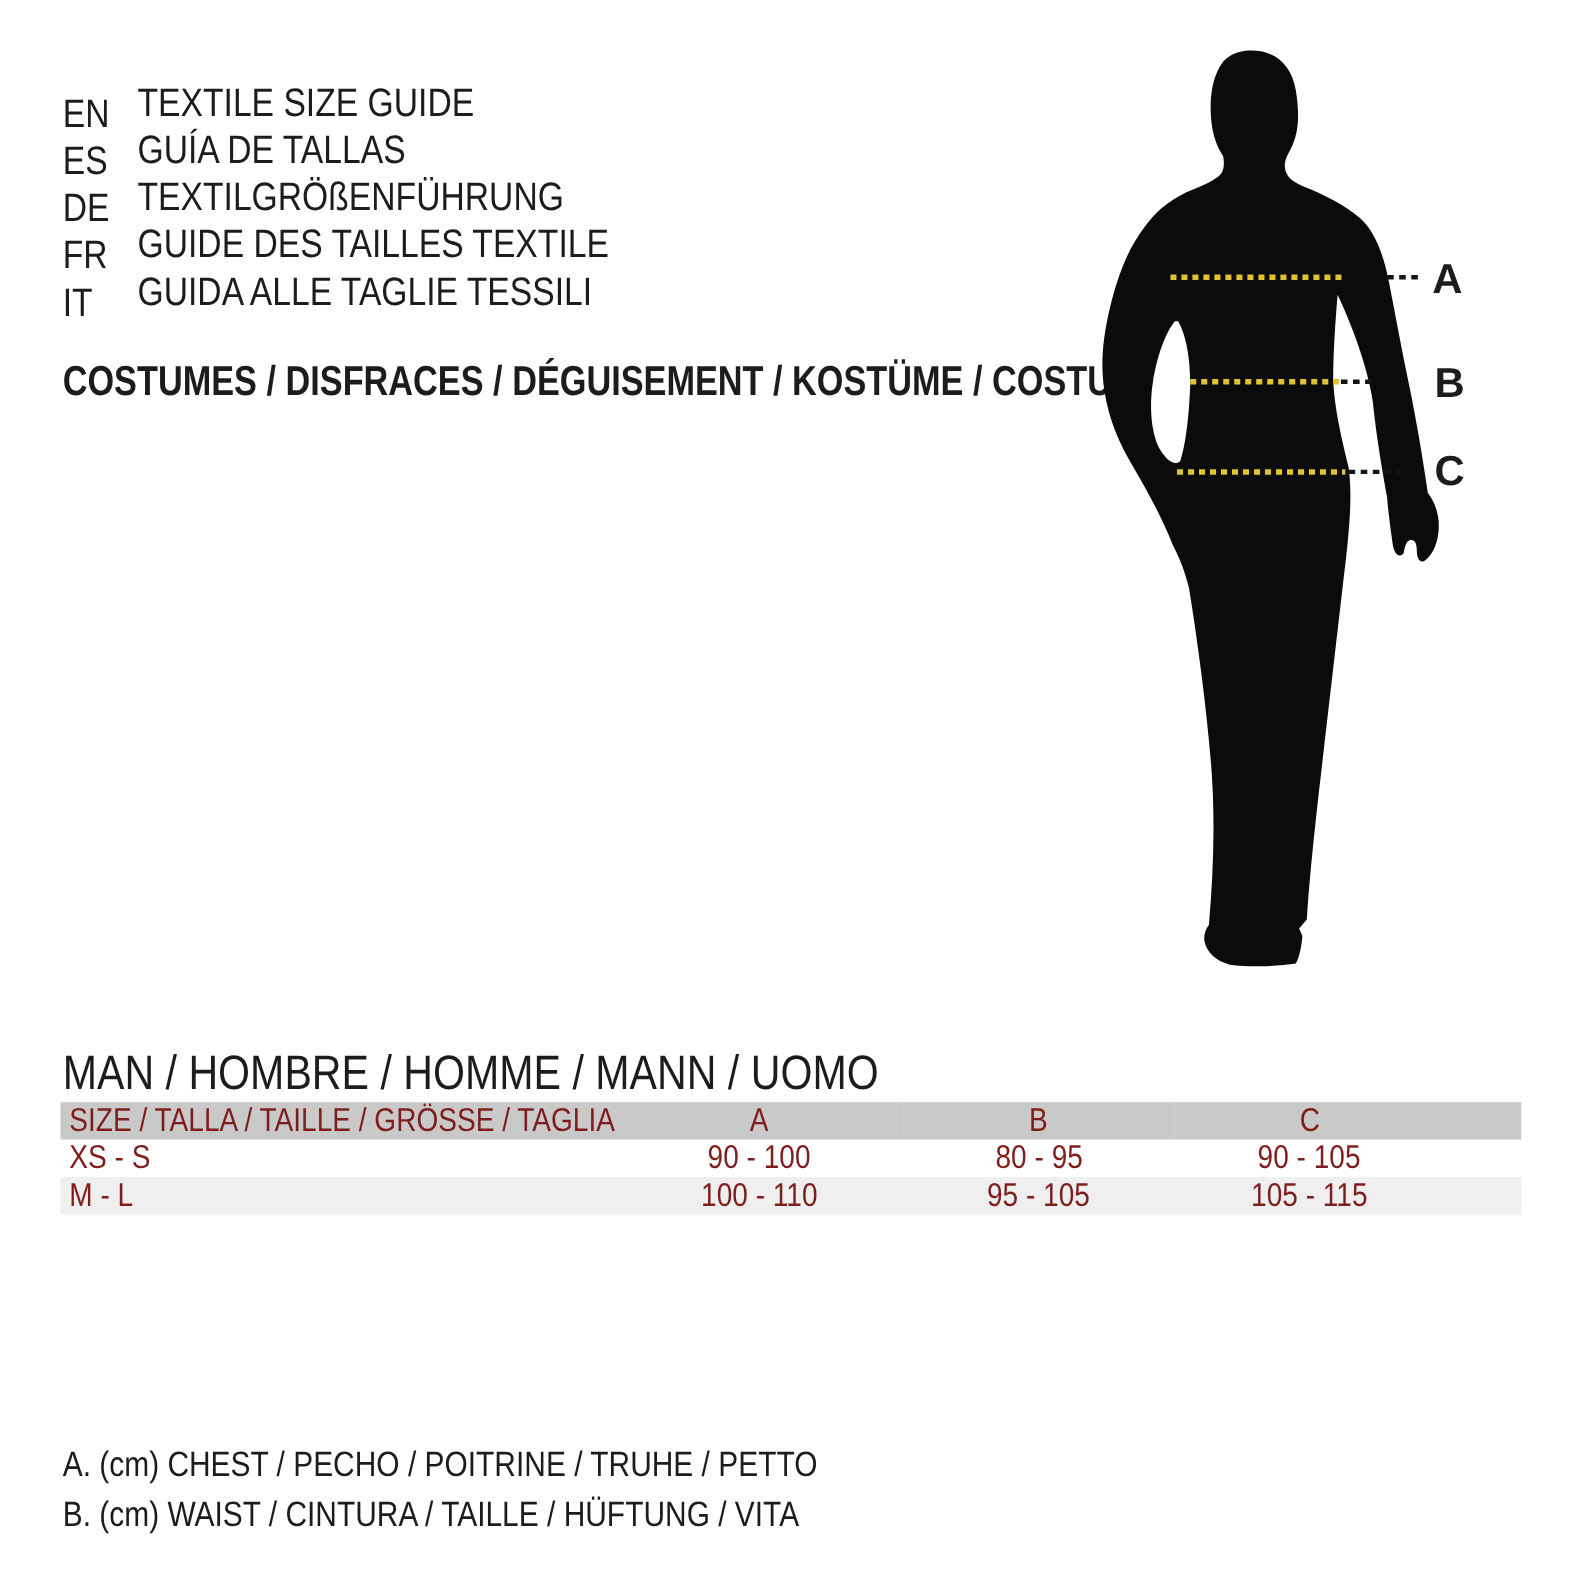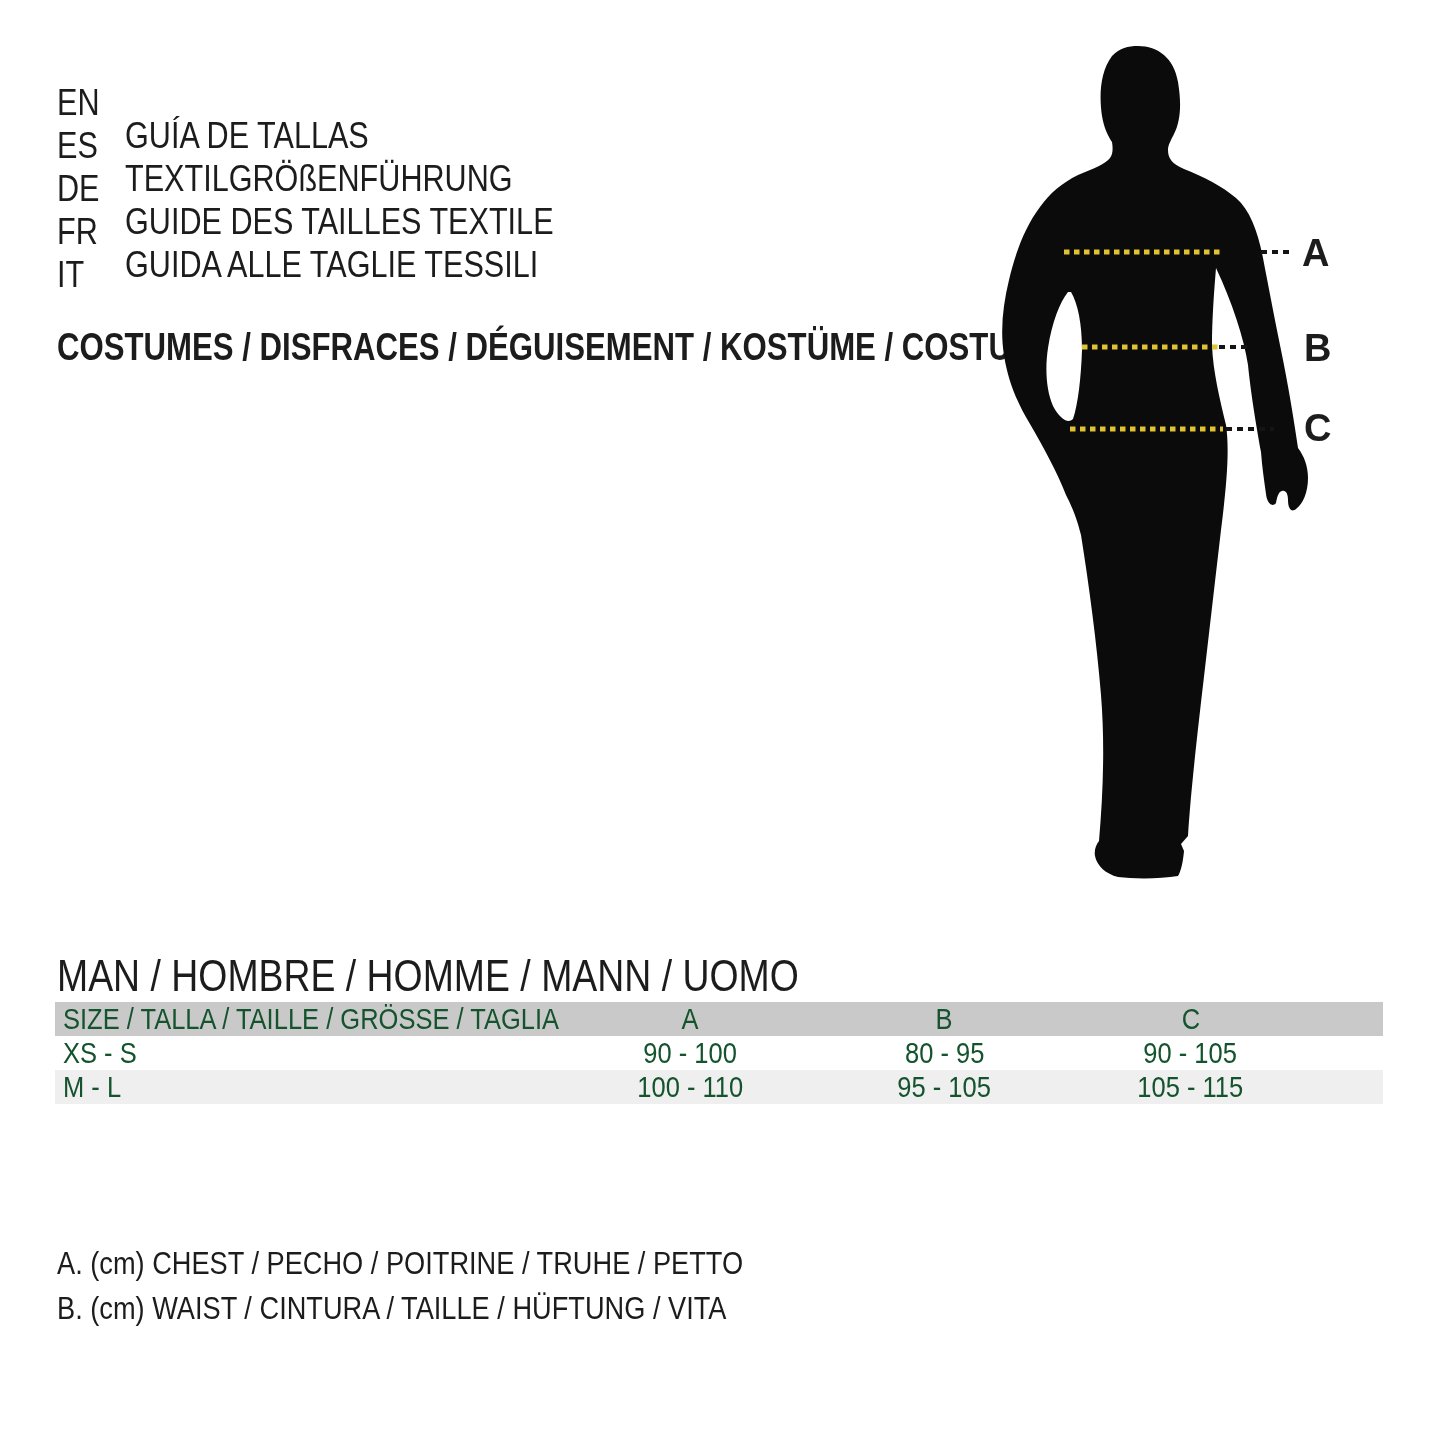--- a/index.html
+++ b/index.html
@@ -22,41 +22,42 @@
   .category .cond{transform:scaleX(.82);}
 
   
   .figure{position:absolute;left:960px;top:30px;width:420px;height:910px;}
 
   
   .section-title{position:absolute;left:57px;top:951px;font-size:44px;}
 
   
   .tbl-wrap{position:absolute;left:55px;top:1002px;width:1328px;}
-  table{border-collapse:collapse;table-layout:fixed;width:1328px;font-size:30px;color:#14532d;}
+  table{border-collapse:collapse;table-layout:fixed;width:1328px;font-size:30px;color:#7f1d1d;}
   col.c0{width:505px;}col.c1{width:261px;}col.c2{width:247px;}col.c3{width:315px;}
   th,td{height:33px;padding:0;font-weight:normal;vertical-align:middle;}
   thead tr{background:#c9c9c9;}
   tbody tr:nth-child(even){background:#efefef;}
   .cell-l{text-align:left;padding-left:8px;}
   .cell-m{text-align:center;}
   td.cell-last,th.cell-last{text-align:center;padding-right:70px;}
 
   
-  .legend{position:absolute;left:57px;top:1241px;}
+  .legend{position:absolute;left:57px;top:1309px;}
   .legend-item{height:45px;display:flex;align-items:center;font-size:32px;}
 </style>
 </head>
 <body>
 
 <div class="page">
 
   <div class="langs">
     <div class="lang-row">
       <span class="lang-code"><span class="cond">EN</span></span>
+      <span class="lang-label"><span class="cond">TEXTILE SIZE GUIDE</span></span>
     </div>
     <div class="lang-row">
       <span class="lang-code"><span class="cond">ES</span></span>
       <span class="lang-label"><span class="cond">GUÍA DE TALLAS</span></span>
     </div>
     <div class="lang-row">
       <span class="lang-code"><span class="cond">DE</span></span>
       <span class="lang-label"><span class="cond">TEXTILGRÖßENFÜHRUNG</span></span>
     </div>
     <div class="lang-row">

